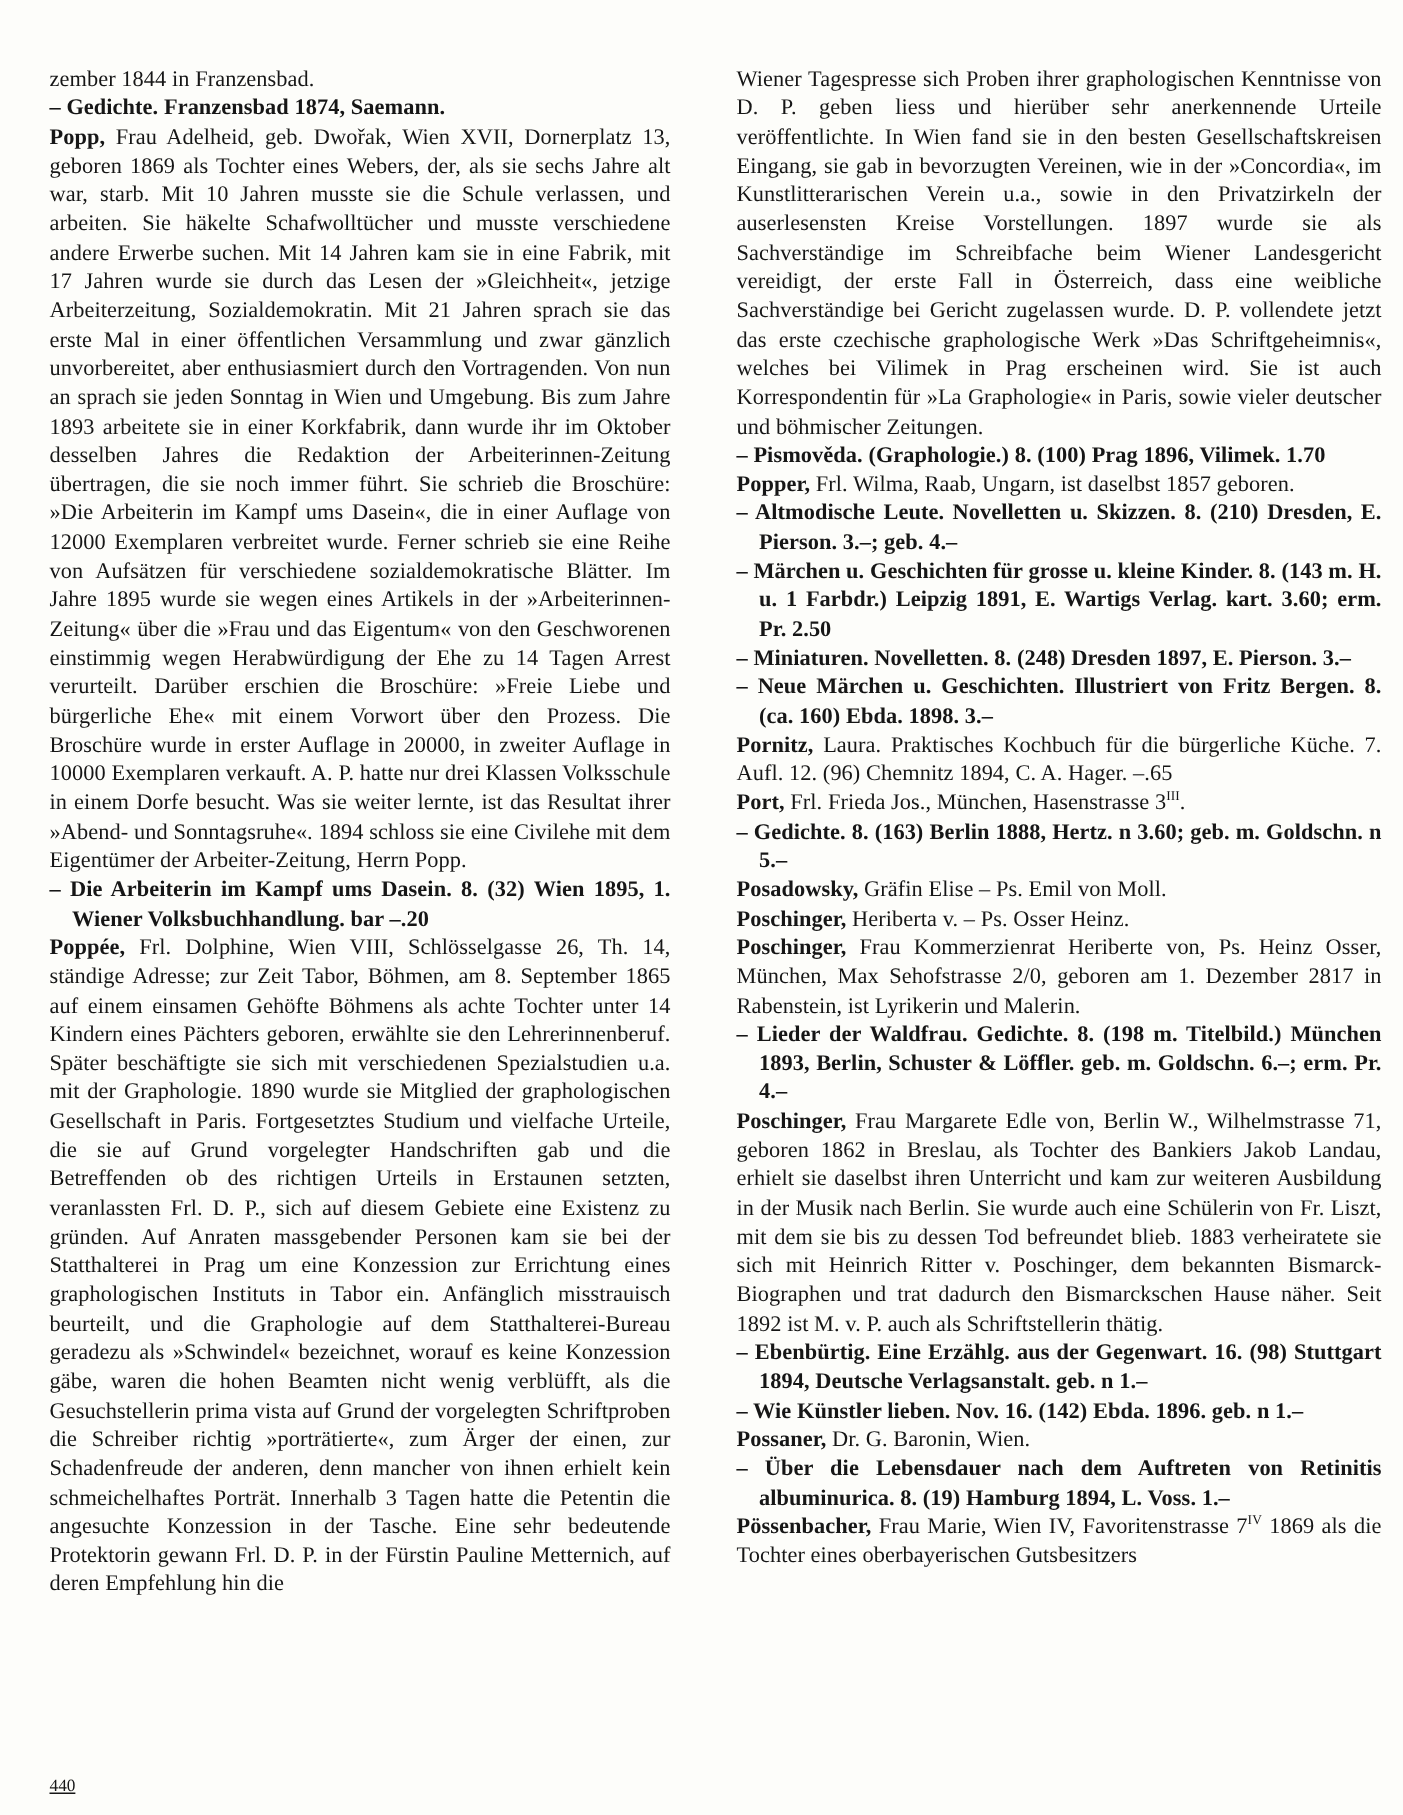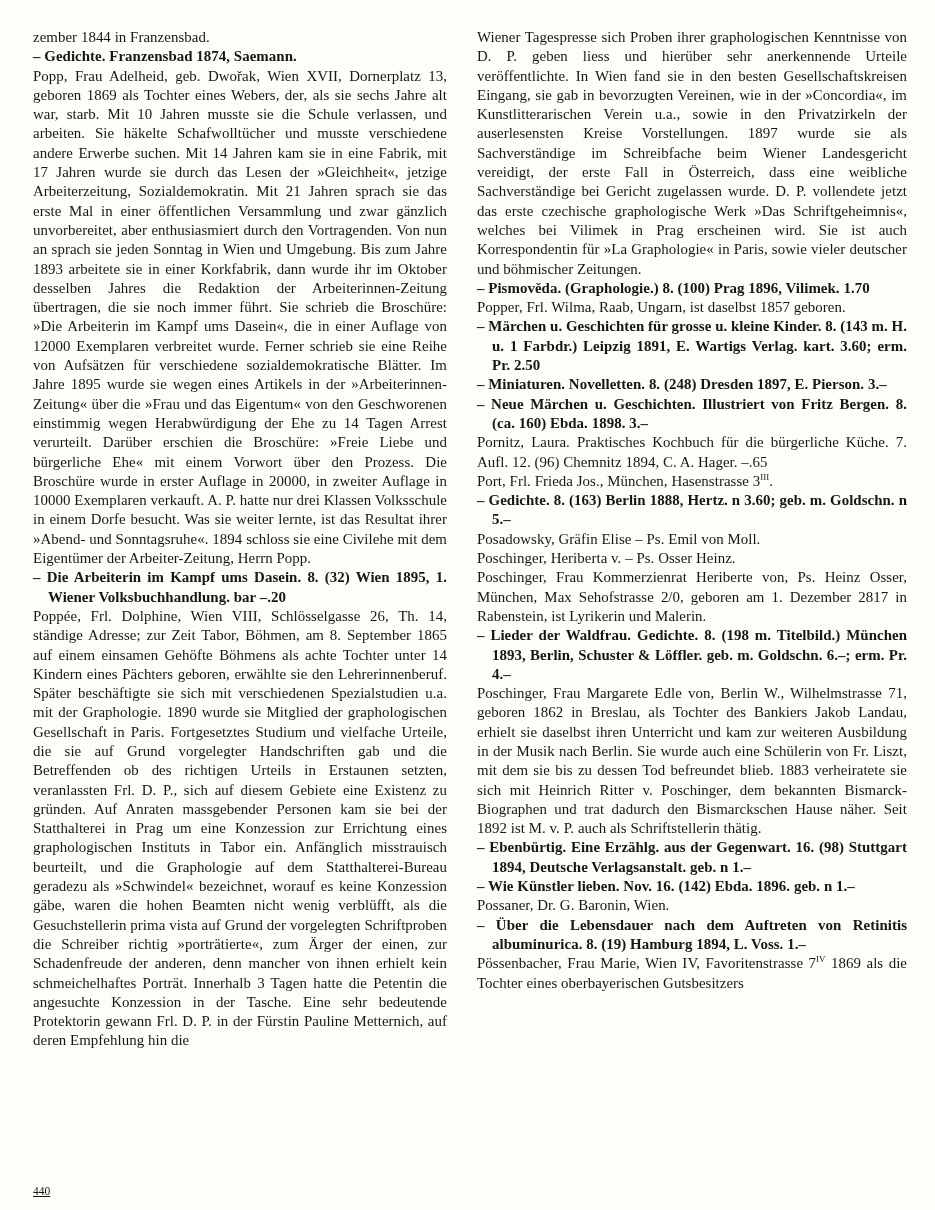--- a/index.html
+++ b/index.html
@@ -10,35 +10,35 @@
   }
   .page {
     position: relative;
     width: 935px;
     height: 1210px;
     background: #fdfdfa;
     overflow: hidden;
   }
   .columns {
     display: flex;
-    gap: 30px;
-    padding: 28px 31px 0 33px;
+    gap: 16px;
+    padding: 44px 31px 0 33px;
     box-sizing: border-box;
   }
   .col {
     text-align: justify;
     font-size: 14.9px;
     line-height: 19.3px;
     letter-spacing: 0.05px;
   }
   .col-left  { flex: 0 0 414px; width: 414px; }
-  .col-right { flex: 0 0 430px; width: 430px; }
+  .col-right { flex: 0 0 430px; width: 430px; margin-left: 28px; }
   p { margin: 0; }
   .bib { padding-left: 15px; text-indent: -15px; font-weight: bold; }
-  b.lead { font-weight: normal; }
+  b.lead { font-weight: bold; }
   sup {
     font-size: 0.6em;
     line-height: 0;
     vertical-align: super;
   }
   .page-number {
     position: absolute;
     left: 33px;
     bottom: 13px;
     font-size: 11.5px;
@@ -56,20 +56,21 @@
       <p class="bib"><span>– Gedichte. Franzensbad 1874, Saemann.</span></p>
       <p class="entry"><b class="lead">Popp,</b><span> Frau Adelheid, geb. Dwořak, Wien XVII, Dornerplatz 13, geboren 1869 als Tochter eines Webers, der, als sie sechs Jahre alt war, starb. Mit 10 Jahren musste sie die Schule verlassen, und arbeiten. Sie häkelte Schafwolltücher und musste verschiedene andere Erwerbe suchen. Mit 14 Jahren kam sie in eine Fabrik, mit 17 Jahren wurde sie durch das Lesen der »Gleichheit«, jetzige Arbeiterzeitung, Sozialdemokratin. Mit 21 Jahren sprach sie das erste Mal in einer öffentlichen Versammlung und zwar gänzlich unvorbereitet, aber enthusiasmiert durch den Vortragenden. Von nun an sprach sie jeden Sonntag in Wien und Umgebung. Bis zum Jahre 1893 arbeitete sie in einer Korkfabrik, dann wurde ihr im Oktober desselben Jahres die Redaktion der Arbeiterinnen-Zeitung übertragen, die sie noch immer führt. Sie schrieb die Broschüre: »Die Arbeiterin im Kampf ums Dasein«, die in einer Auflage von 12000 Exemplaren verbreitet wurde. Ferner schrieb sie eine Reihe von Aufsätzen für verschiedene sozialdemokratische Blätter. Im Jahre 1895 wurde sie wegen eines Artikels in der »Arbeiterinnen-Zeitung« über die »Frau und das Eigentum« von den Geschworenen einstimmig wegen Herabwürdigung der Ehe zu 14 Tagen Arrest verurteilt. Darüber erschien die Broschüre: »Freie Liebe und bürgerliche Ehe« mit einem Vorwort über den Prozess. Die Broschüre wurde in erster Auflage in 20000, in zweiter Auflage in 10000 Exemplaren verkauft. A. P. hatte nur drei Klassen Volksschule in einem Dorfe besucht. Was sie weiter lernte, ist das Resultat ihrer »Abend- und Sonntagsruhe«. 1894 schloss sie eine Civilehe mit dem Eigentümer der Arbeiter-Zeitung, Herrn Popp.</span></p>
       <p class="bib"><span>– Die Arbeiterin im Kampf ums Dasein. 8. (32) Wien 1895, 1. Wiener Volksbuchhandlung. bar –.20</span></p>
       <p class="entry"><b class="lead">Poppée,</b><span> Frl. Dolphine, Wien VIII, Schlösselgasse 26, Th. 14, ständige Adresse; zur Zeit Tabor, Böhmen, am 8. September 1865 auf einem einsamen Gehöfte Böhmens als achte Tochter unter 14 Kindern eines Pächters geboren, erwählte sie den Lehrerinnenberuf. Später beschäftigte sie sich mit verschiedenen Spezialstudien u.a. mit der Graphologie. 1890 wurde sie Mitglied der graphologischen Gesellschaft in Paris. Fortgesetztes Studium und vielfache Urteile, die sie auf Grund vorgelegter Handschriften gab und die Betreffenden ob des richtigen Urteils in Erstaunen setzten, veranlassten Frl. D. P., sich auf diesem Gebiete eine Existenz zu gründen. Auf Anraten massgebender Personen kam sie bei der Statthalterei in Prag um eine Konzession zur Errichtung eines graphologischen Instituts in Tabor ein. Anfänglich misstrauisch beurteilt, und die Graphologie auf dem Statthalterei-Bureau geradezu als »Schwindel« bezeichnet, worauf es keine Konzession gäbe, waren die hohen Beamten nicht wenig verblüfft, als die Gesuchstellerin prima vista auf Grund der vorgelegten Schriftproben die Schreiber richtig »porträtierte«, zum Ärger der einen, zur Schadenfreude der anderen, denn mancher von ihnen erhielt kein schmeichelhaftes Porträt. Innerhalb 3 Tagen hatte die Petentin die angesuchte Konzession in der Tasche. Eine sehr bedeutende Protektorin gewann Frl. D. P. in der Fürstin Pauline Metternich, auf deren Empfehlung hin die</span></p>
     </div>
 
     <div class="col col-right">
       <p class="cont"><span>Wiener Tagespresse sich Proben ihrer graphologischen Kenntnisse von D. P. geben liess und hierüber sehr anerkennende Urteile veröffentlichte. In Wien fand sie in den besten Gesellschaftskreisen Eingang, sie gab in bevorzugten Vereinen, wie in der »Concordia«, im Kunstlitterarischen Verein u.a., sowie in den Privatzirkeln der auserlesensten Kreise Vorstellungen. 1897 wurde sie als Sachverständige im Schreibfache beim Wiener Landesgericht vereidigt, der erste Fall in Österreich, dass eine weibliche Sachverständige bei Gericht zugelassen wurde. D. P. vollendete jetzt das erste czechische graphologische Werk »Das Schriftgeheimnis«, welches bei Vilimek in Prag erscheinen wird. Sie ist auch Korrespondentin für »La Graphologie« in Paris, sowie vieler deutscher und böhmischer Zeitungen.</span></p>
       <p class="bib"><span>– Pismověda. (Graphologie.) 8. (100) Prag 1896, Vilimek. 1.70</span></p>
       <p class="entry"><b class="lead">Popper,</b><span> Frl. Wilma, Raab, Ungarn, ist daselbst 1857 geboren.</span></p>
+      <p class="bib"><span>– Altmodische Leute. Novelletten u. Skizzen. 8. (210) Dresden, E. Pierson. 3.–; geb. 4.–</span></p>
       <p class="bib"><span>– Märchen u. Geschichten für grosse u. kleine Kinder. 8. (143 m. H. u. 1 Farbdr.) Leipzig 1891, E. Wartigs Verlag. kart. 3.60; erm. Pr. 2.50</span></p>
       <p class="bib"><span>– Miniaturen. Novelletten. 8. (248) Dresden 1897, E. Pierson. 3.–</span></p>
       <p class="bib"><span>– Neue Märchen u. Geschichten. Illustriert von Fritz Bergen. 8. (ca. 160) Ebda. 1898. 3.–</span></p>
       <p class="entry"><b class="lead">Pornitz,</b><span> Laura. Praktisches Kochbuch für die bürgerliche Küche. 7. Aufl. 12. (96) Chemnitz 1894, C. A. Hager. –.65</span></p>
       <p class="entry"><b class="lead">Port,</b><span> Frl. Frieda Jos., München, Hasenstrasse 3</span><sup>III</sup><span>.</span></p>
       <p class="bib"><span>– Gedichte. 8. (163) Berlin 1888, Hertz. n 3.60; geb. m. Goldschn. n 5.–</span></p>
       <p class="entry"><b class="lead">Posadowsky,</b><span> Gräfin Elise – Ps. Emil von Moll.</span></p>
       <p class="entry"><b class="lead">Poschinger,</b><span> Heriberta v. – Ps. Osser Heinz.</span></p>
       <p class="entry"><b class="lead">Poschinger,</b><span> Frau Kommerzienrat Heriberte von, Ps. Heinz Osser, München, Max Sehofstrasse 2/0, geboren am 1. Dezember 2817 in Rabenstein, ist Lyrikerin und Malerin.</span></p>
       <p class="bib"><span>– Lieder der Waldfrau. Gedichte. 8. (198 m. Titelbild.) München 1893, Berlin, Schuster &amp; Löffler. geb. m. Goldschn. 6.–; erm. Pr. 4.–</span></p>

